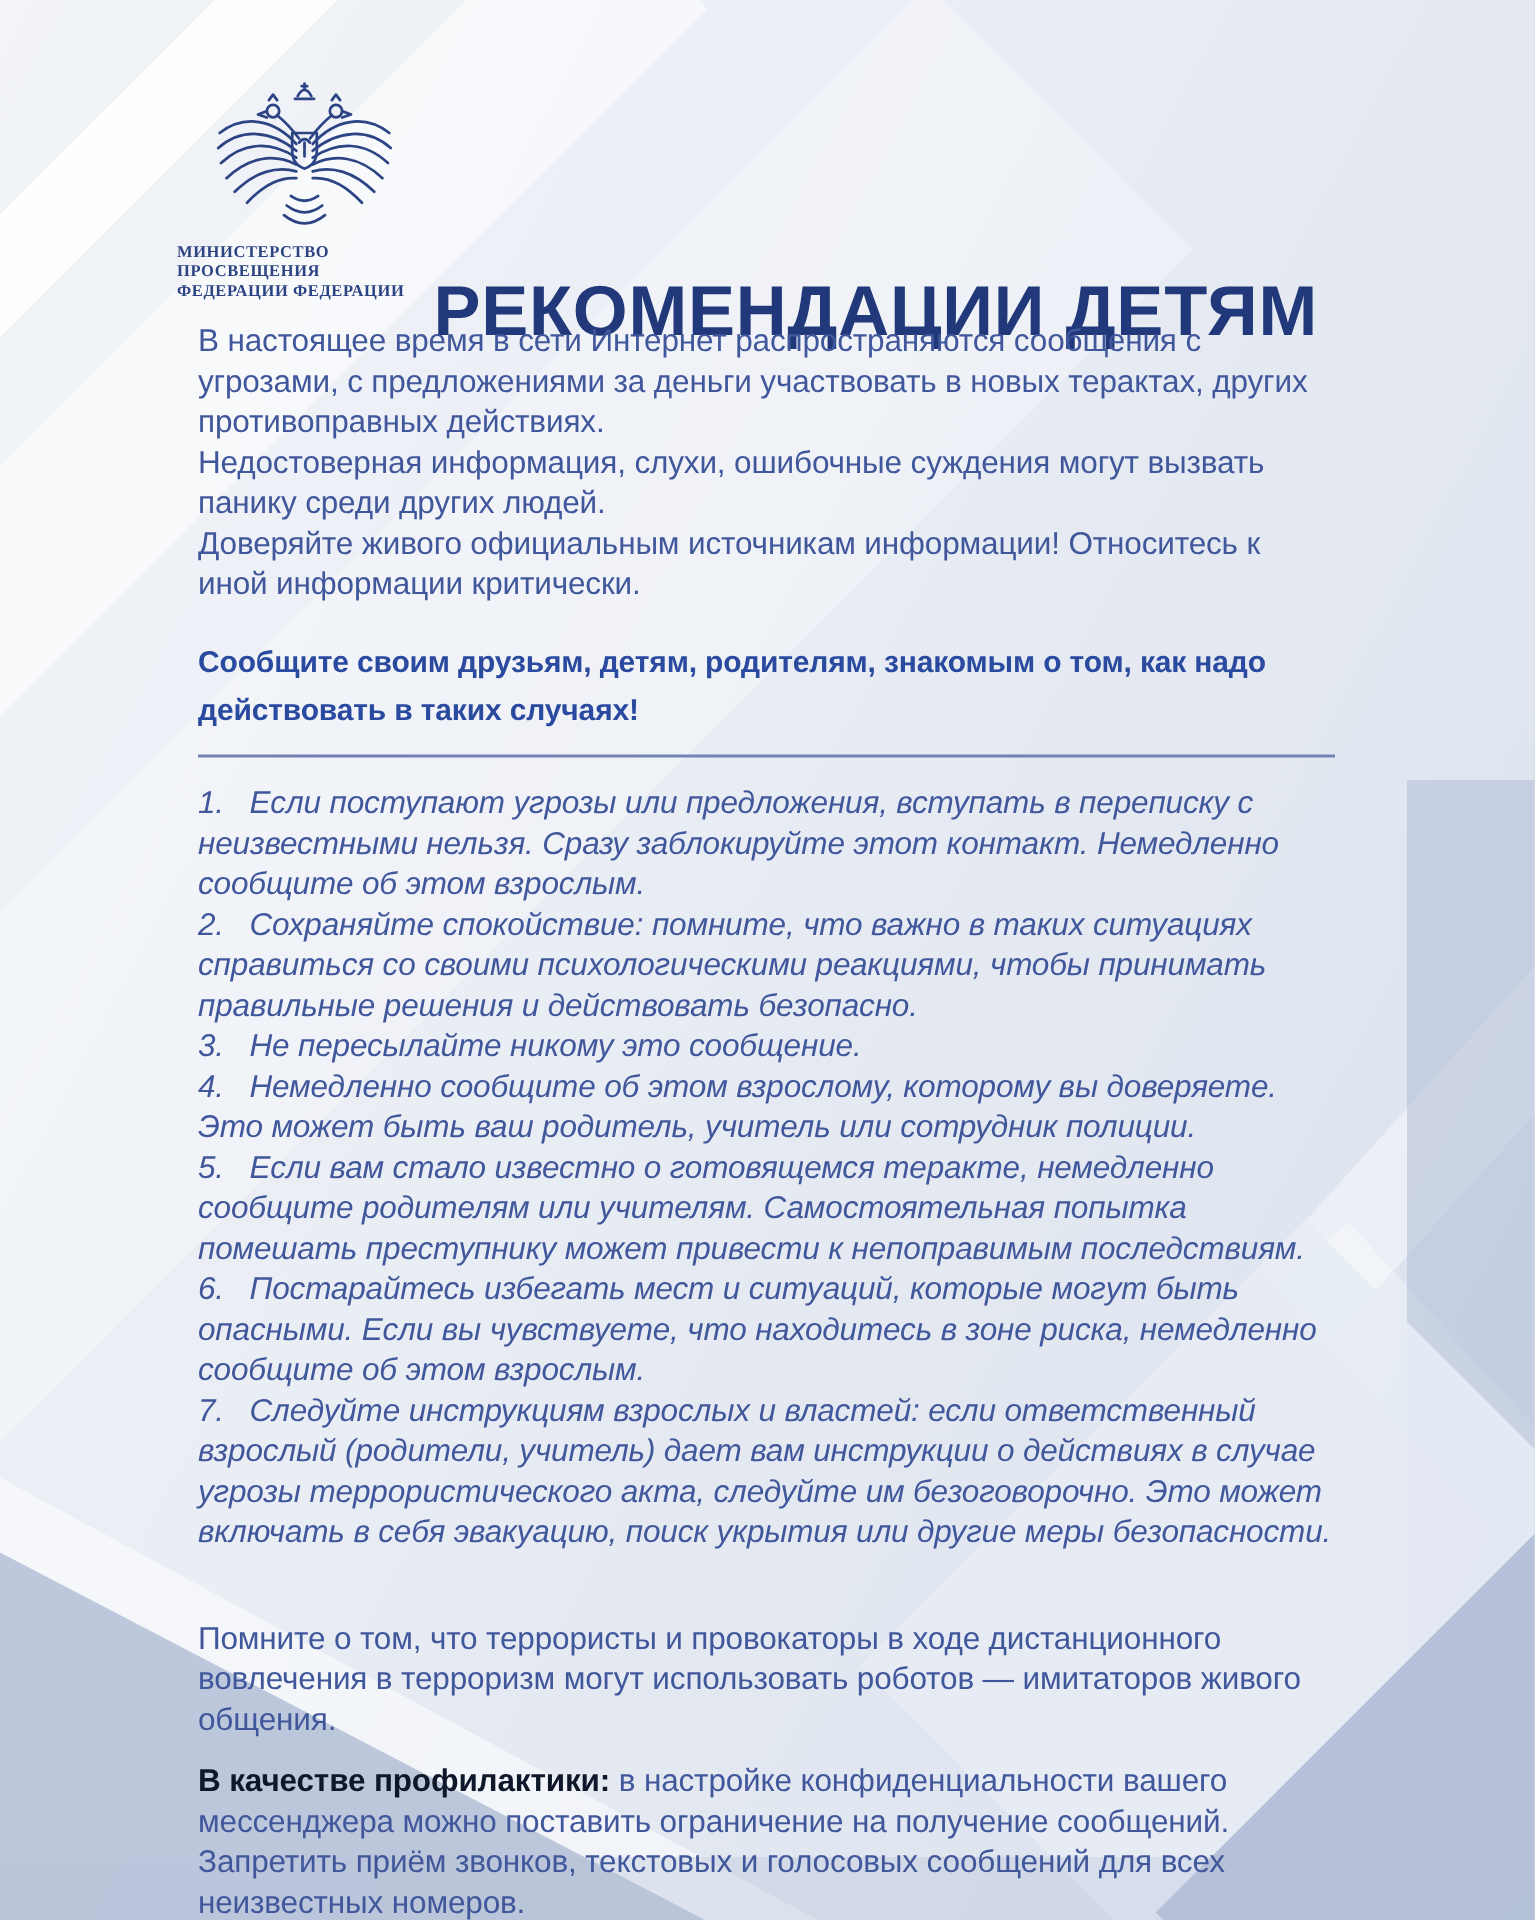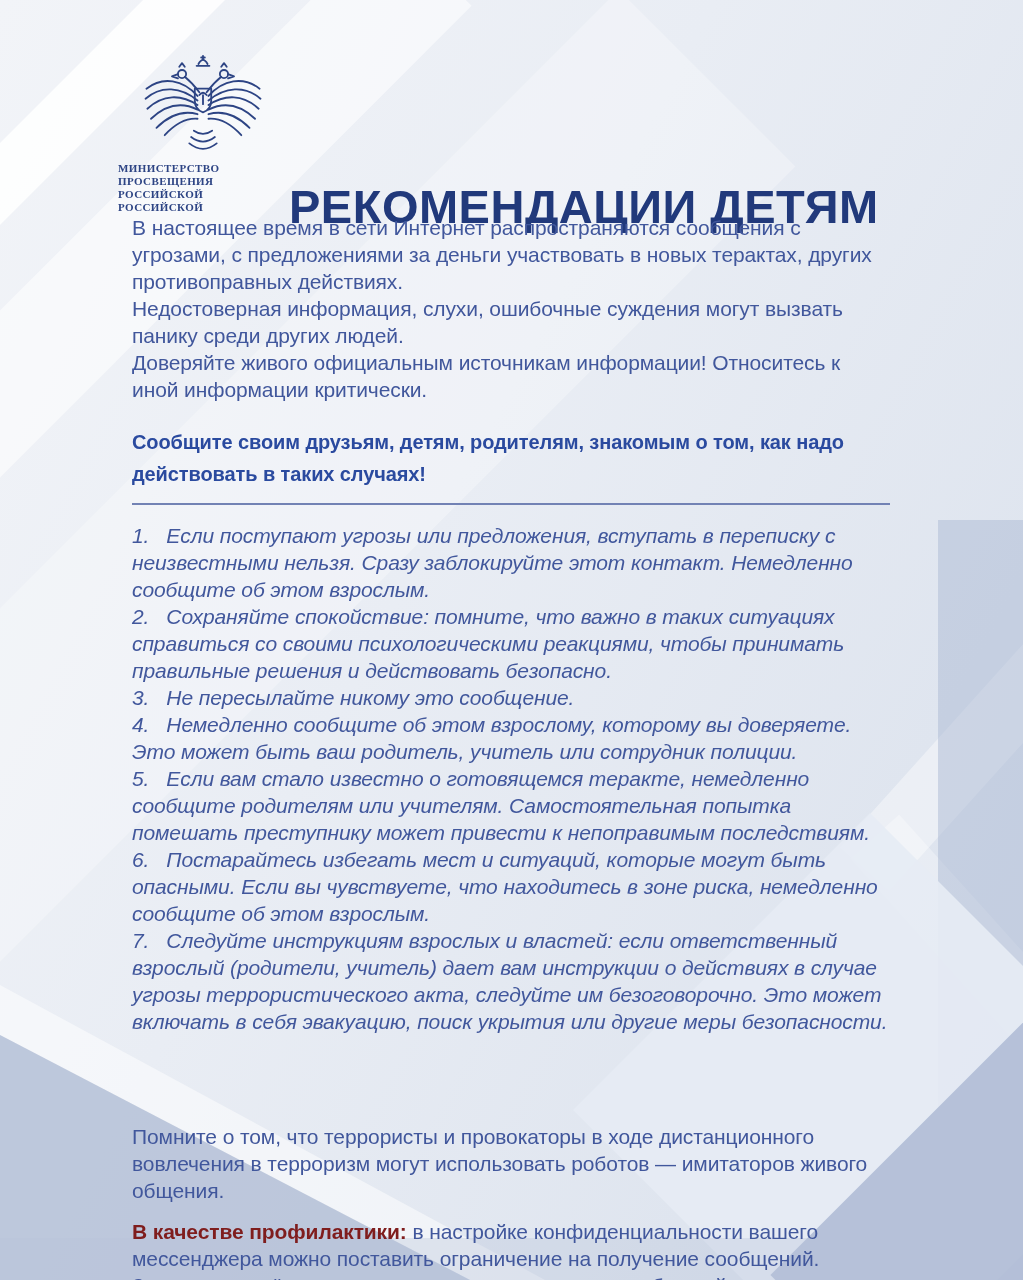--- a/index.html
+++ b/index.html
@@ -44,23 +44,23 @@
     font-size:47px;font-weight:800;letter-spacing:.5px;color:#21397b;white-space:nowrap;}
   
   .content{position:absolute;left:132px;top:214px;width:758px;}
   .body-text,.list p,.reminder,.prevention{color:#41579c;font-size:21px;line-height:27px;
     letter-spacing:-.1px;margin:0;}
   .callout{margin:23px 0 0 0;color:#2a4a9f;font-size:20px;line-height:32px;
     font-weight:bold;letter-spacing:-.1px;}
   .rule{border:none;border-top:2px solid #7282b4;margin:13px 0 0 0;}
   .list{margin-top:17px;font-style:italic;}
   .li-num{display:inline-block;min-width:16px;margin-right:17px;}
-  .reminder{margin-top:88px;}
+  .reminder{margin-top:44px;}
   .prevention{margin-top:14px;}
-  .prevention .lead{font-weight:bold;color:#7f1d1d;}
+  .prevention .lead{font-weight:bold;color:#0f172a;}
 </style>
 </head>
 <body>
 
 <div class="bg">
   <div class="bg-base shape"></div>
   <div class="shape stripe1"></div>
   <div class="shape stripe2"></div>
   <div class="shape stripe3"></div>
   <div class="shape chevron1"></div>
@@ -94,21 +94,21 @@
       <path d="M70 6 v-4 M68 3.8 h4"></path>
       <path d="M61 38 h18 v13 q0 10 -9 13 q-9 -3 -9 -13 z"></path>
       <path d="M66 45 q4 -5 8 0 M70 45 v10"></path>
       <path d="M60 84 q10 7 20 0"></path>
       <path d="M57 91 q13 10 26 0"></path>
       <path d="M55 98 q15 12 30 0"></path>
     </g>
   </svg>
   <div class="ministry-name">
     <div>МИНИСТЕРСТВО ПРОСВЕЩЕНИЯ</div>
-    <div>РОССИЙСКОЙ РОССИЙСКОЙ</div>
+    <div>ФЕДЕРАЦИИ ФЕДЕРАЦИИ</div>
   </div>
 </div>
 
 <h1 class="page-title">РЕКОМЕНДАЦИИ ДЕТЯМ</h1>
 
 <div class="content">
 
   <p class="body-text">В настоящее время в сети Интернет распространяются сообщения с угрозами, с предложениями за деньги участвовать в новых терактах, других противоправных действиях.</p>
   <p class="body-text">Недостоверная информация, слухи, ошибочные суждения могут вызвать панику среди других людей.</p>
   <p class="body-text">Доверяйте живого официальным источникам информации! Относитесь к иной информации критически.</p>

